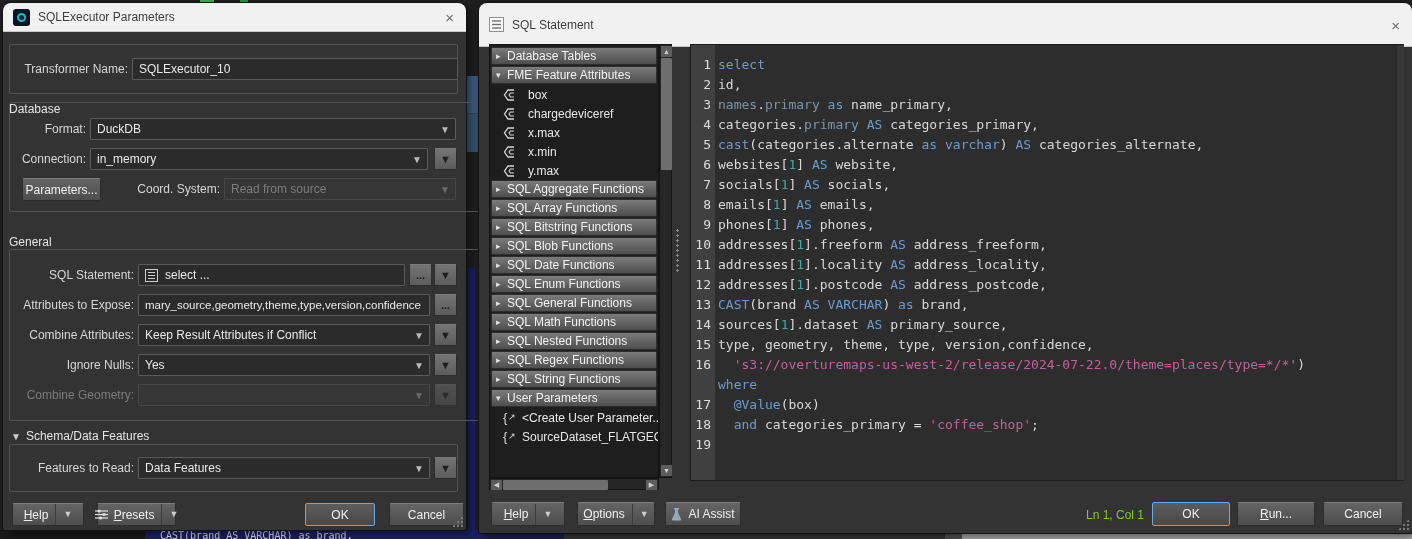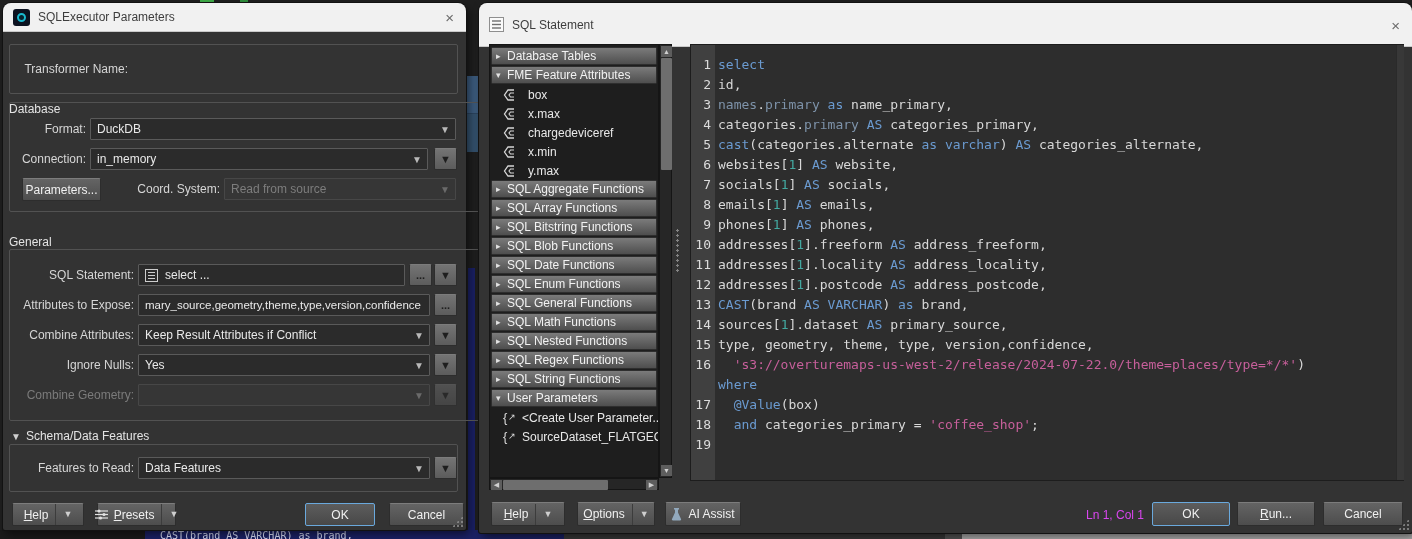--- a/index.html
+++ b/index.html
@@ -79,21 +79,21 @@
   .gutter .ln { height:20px; padding-right:4px; color:#dcdcdc; }
   .code-col { flex:1; padding:10px 0 0 3px; overflow:hidden; }
   .cl { height:20px; white-space:pre; }
   .tok-k  { color:var(--kw); }
   .tok-k2 { color:var(--kw2); }
   .tok-i  { color:var(--ident); }
   .tok-n  { color:var(--num); }
   .tok-s  { color:var(--str); }
   .ed-track { position:absolute; width:8px; background:#383838; border-left:1px solid #2a2a2a; }
 
-  .status { position:absolute; color:#d946ef; font-size:12px; text-align:right; }
+  .status { position:absolute; color:#84cc16; font-size:12px; text-align:right; }
 </style>
 </head>
 <body>
 
 <div id="screen">
 
   <div class="bg-piece" style="left:200px;top:0;width:14px;height:2px;background:#3fae49;"></div>
   <div class="bg-piece" style="left:240px;top:0;width:8px;height:2px;background:#2e8f3c;"></div>
   <div class="bg-piece" style="left:466px;top:76px;width:13px;height:38px;background:#3d5d80;border-bottom:1px solid #2c4560;"></div>
   <div class="bg-piece" style="left:466px;top:114px;width:13px;height:38px;background:#35536f;"></div>
@@ -109,20 +109,21 @@
     <div class="titlebar" style="height:29px;">
       <span class="transformer-icon">
           <i></i>
         </span>
       <span class="t-label">SQLExecutor Parameters</span>
       <span class="t-close">×</span>
     </div>
 
     <div class="group" style="left:6px;top:41px;width:449px;height:50px;">
       <div class="flabel" style="left:0;top:13px;width:118px;">Transformer Name:</div>
+      <input class="tinput" style="left: 122px; top: 13px; width: 326px;" value="SQLExecutor_10">
     </div>
 
     <div class="sect-label" style="left:6px;top:99px;">Database</div>
     <div class="group" style="left:6px;top:99px;width:514px;height:110px;">
       <div class="flabel" style="left:0;top:15px;width:76px;">Format:</div>
       <div class="combo" style="left:80px;top:15px;width:366px;">
         <span>DuckDB</span><span class="ca">▼</span>
       </div>
       <div class="flabel" style="left:0;top:45px;width:76px;">Connection:</div>
       <div class="combo" style="left:80px;top:45px;width:338px;">
@@ -250,30 +251,30 @@
             </span>
             <span>box</span>
           </div>
           <div class="tree-item">
             <span style="display: flex; margin-right: 6px;">
               <svg width="13" height="12" viewBox="0 0 13 12">
                 <path d="M11 1 H5 L1.5 6 L5 11 H11" fill="none" stroke="#d6d6d6" stroke-width="1.3"></path>
                 <path d="M11 4 H7.5 L6 6 L7.5 8 H11" fill="none" stroke="#d6d6d6" stroke-width="1.1"></path>
               </svg>
             </span>
-            <span>x.max</span>
+            <span>chargedeviceref</span>
           </div>
           <div class="tree-item">
             <span style="display: flex; margin-right: 6px;">
               <svg width="13" height="12" viewBox="0 0 13 12">
                 <path d="M11 1 H5 L1.5 6 L5 11 H11" fill="none" stroke="#d6d6d6" stroke-width="1.3"></path>
                 <path d="M11 4 H7.5 L6 6 L7.5 8 H11" fill="none" stroke="#d6d6d6" stroke-width="1.1"></path>
               </svg>
             </span>
-            <span>chargedeviceref</span>
+            <span>x.max</span>
           </div>
           <div class="tree-item">
             <span style="display: flex; margin-right: 6px;">
               <svg width="13" height="12" viewBox="0 0 13 12">
                 <path d="M11 1 H5 L1.5 6 L5 11 H11" fill="none" stroke="#d6d6d6" stroke-width="1.3"></path>
                 <path d="M11 4 H7.5 L6 6 L7.5 8 H11" fill="none" stroke="#d6d6d6" stroke-width="1.1"></path>
               </svg>
             </span>
             <span>x.min</span>
           </div>

